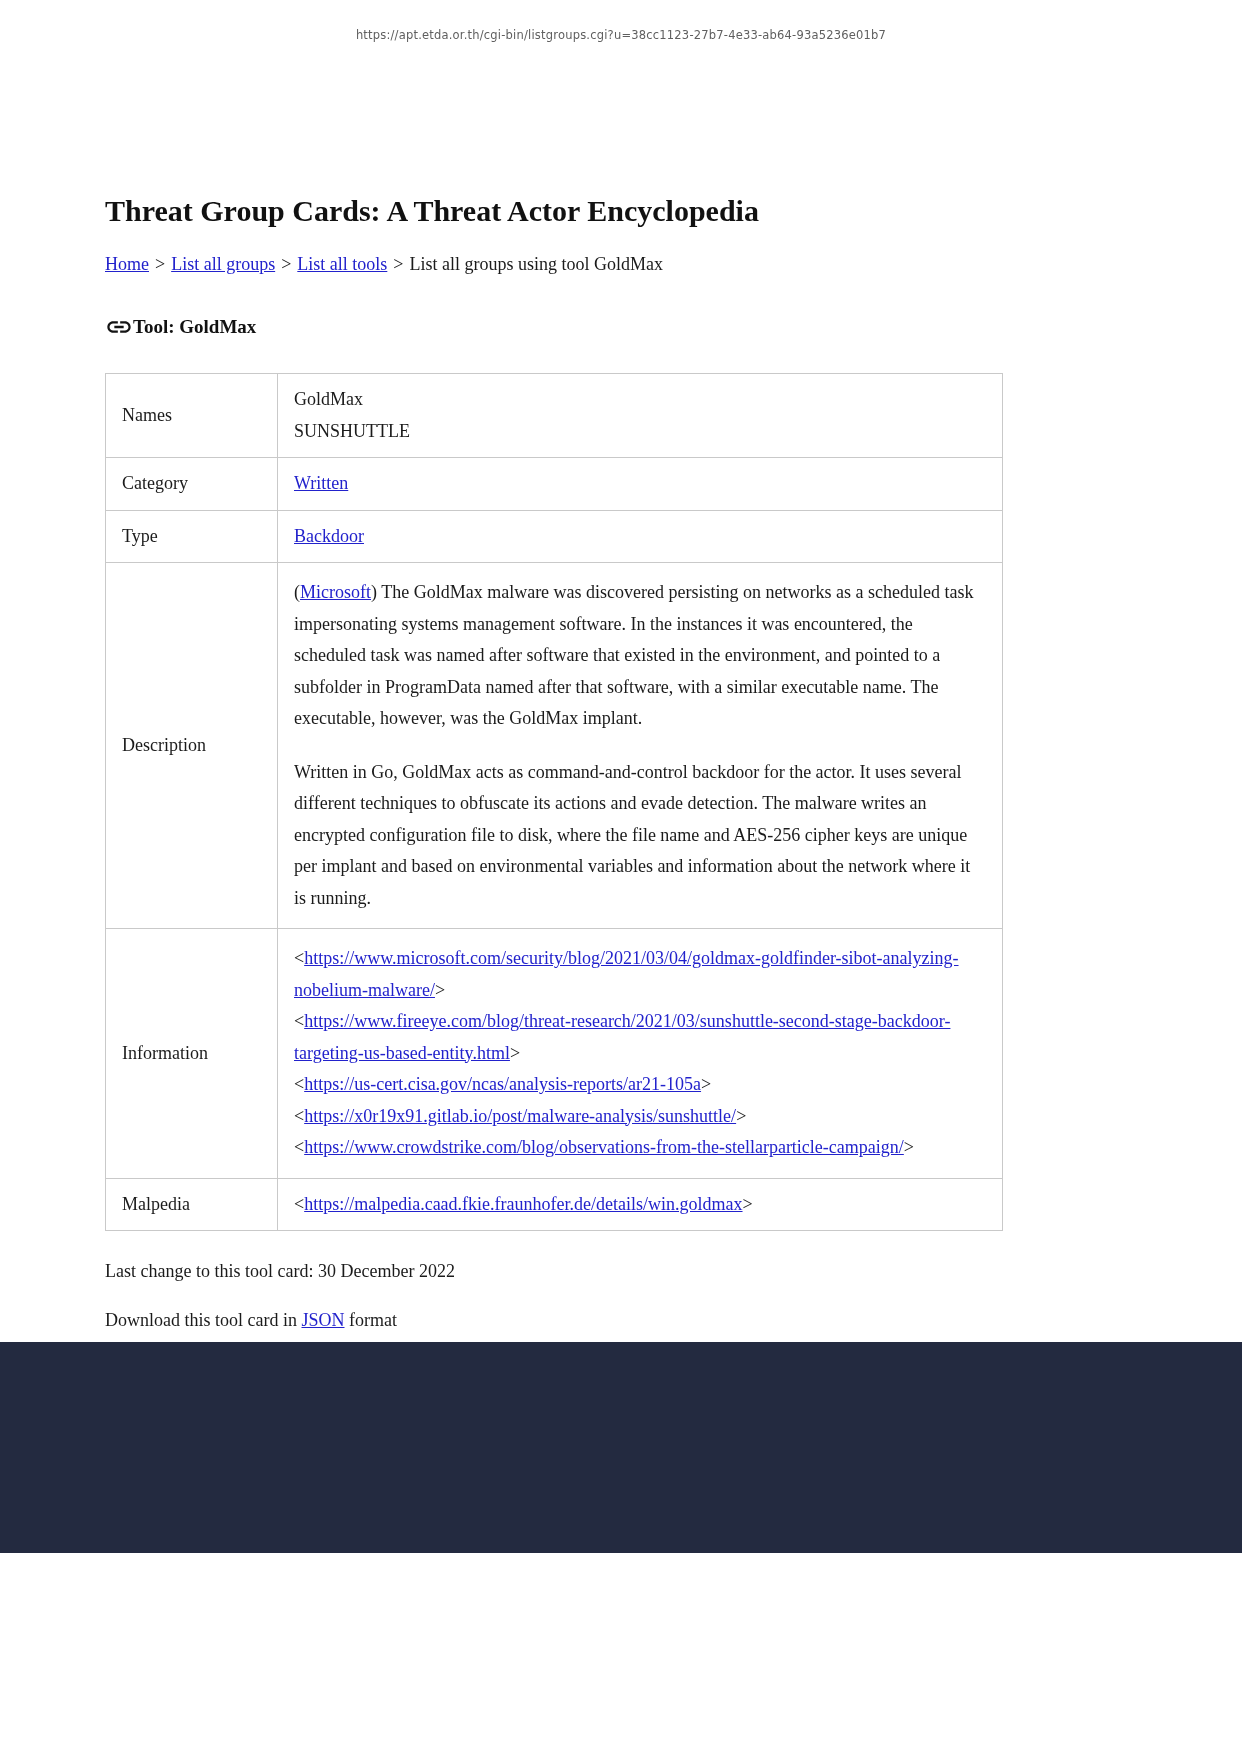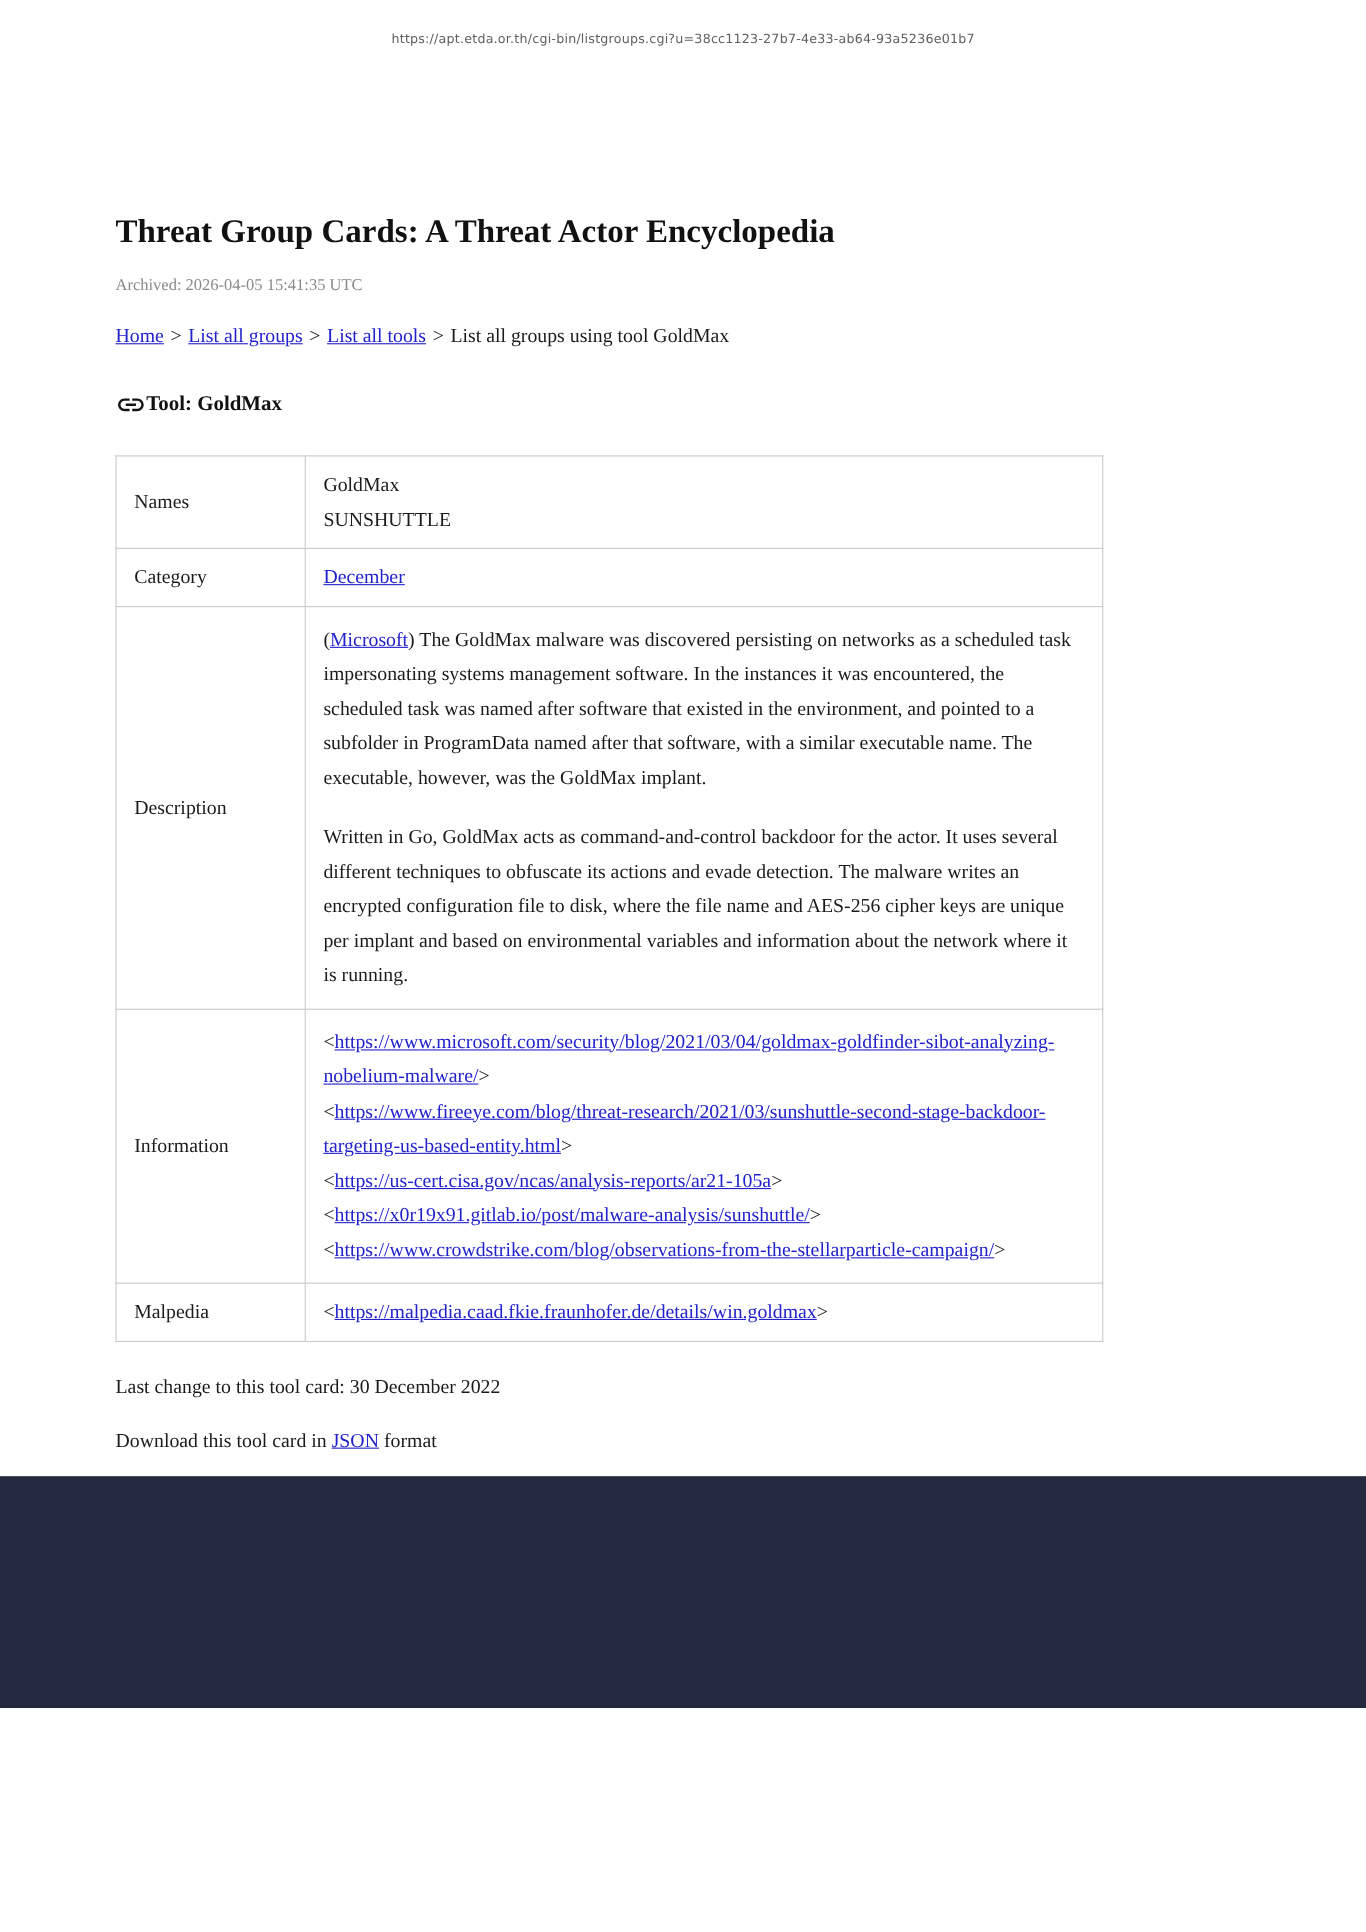--- a/index.html
+++ b/index.html
@@ -114,21 +114,20 @@
 <body>
 
 <div class="page">
 
   <div class="archive-url">https://apt.etda.or.th/cgi-bin/listgroups.cgi?u=38cc1123-27b7-4e33-ab64-93a5236e01b7</div>
 
   <div class="content">
 
     <h1 class="page-title">Threat Group Cards: A Threat Actor Encyclopedia</h1>
 
-    <div class="archived">Archived: 2026-04-05 15:41:35 UTC</div>
 
     <div class="breadcrumb">
       <a class="lnk">Home</a><span class="sep">&gt;</span><a class="lnk">List all groups</a><span class="sep">&gt;</span><a class="lnk">List all tools</a><span class="sep">&gt;</span><span>List all groups using tool GoldMax</span>
     </div>
 
     <div class="tool-heading">
       <span>
         <svg width="28" height="28" viewBox="0 0 24 24" fill="#141414" aria-hidden="true">
           <path d="M3.9 12c0-1.71 1.39-3.1 3.1-3.1h4V7H7c-2.76 0-5 2.24-5 5s2.24 5 5 5h4v-1.9H7c-1.71 0-3.1-1.39-3.1-3.1zM8 13h8v-2H8v2zm9-6h-4v1.9h4c1.71 0 3.1 1.39 3.1 3.1s-1.39 3.1-3.1 3.1h-4V17h4c2.76 0 5-2.24 5-5s-2.24-5-5-5z"></path>
         </svg>
@@ -141,21 +140,27 @@
           <tr>
         <td class="label">Names</td>
         <td class="value">
           <div>GoldMax</div>
           <div>SUNSHUTTLE</div>
         </td>
       </tr>
       <tr>
         <td class="label">Category</td>
         <td class="value">
-          <a class="lnk">December</a>
+          <a class="lnk">Written</a>
+        </td>
+      </tr>
+      <tr>
+        <td class="label">Type</td>
+        <td class="value">
+          <a class="lnk">Backdoor</a>
         </td>
       </tr>
       <tr>
         <td class="label">Description</td>
         <td class="value tall">
           <p><span>(</span><a class="lnk">Microsoft</a><span>) The GoldMax malware was discovered persisting on networks as a scheduled task impersonating systems management software. In the instances it was encountered, the scheduled task was named after software that existed in the environment, and pointed to a subfolder in ProgramData named after that software, with a similar executable name. The executable, however, was the GoldMax implant.</span></p>
           <p>Written in Go, GoldMax acts as command-and-control backdoor for the actor. It uses several different techniques to obfuscate its actions and evade detection. The malware writes an encrypted configuration file to disk, where the file name and AES-256 cipher keys are unique per implant and based on environmental variables and information about the network where it is running.</p>
         </td>
       </tr>
       <tr>

